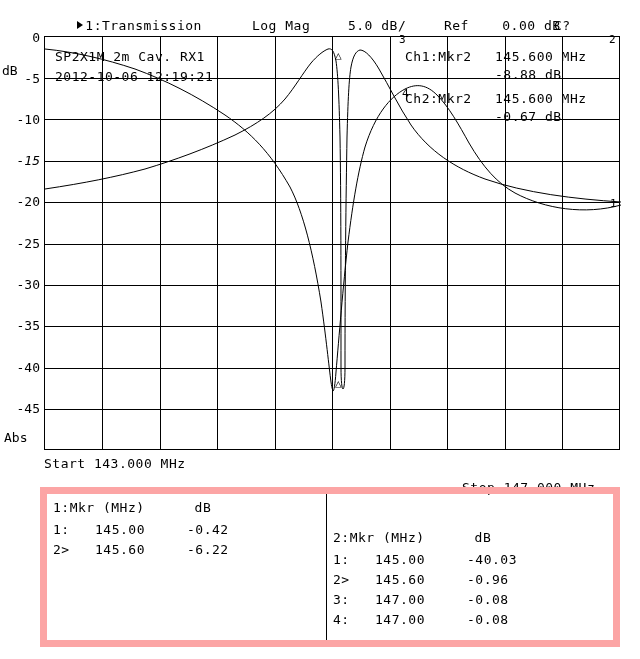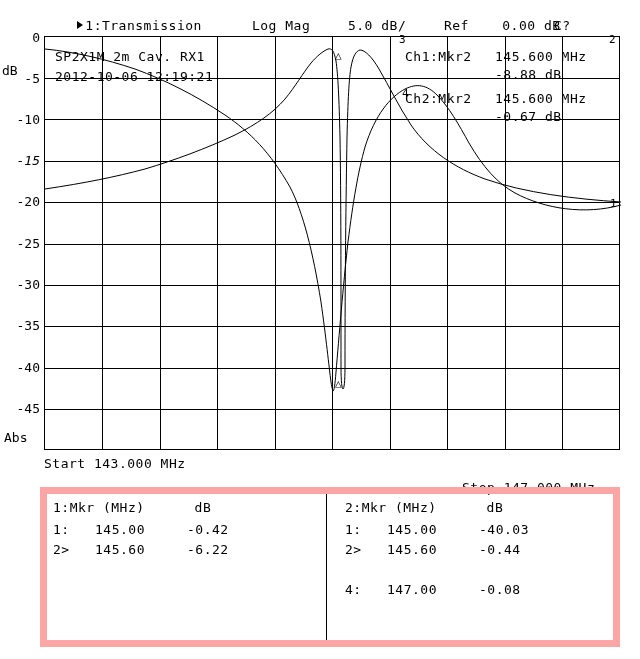--- a/index.html
+++ b/index.html
@@ -38,21 +38,21 @@
   .startstop{position:absolute;top:456px;font-size:13px;letter-spacing:0.5px;}
   .start{left:44px;}
   .stop{left:462px;margin-top:24px;}
 
   
   .tables{position:absolute;left:40px;top:487px;width:580px;height:160px;border:7px solid #fca5a5;box-sizing:border-box;}
   .tdiv{position:absolute;left:279px;top:0;bottom:0;width:1px;background:#000;}
   .thead{position:absolute;font-size:13px;white-space:pre;letter-spacing:0.5px;}
   .tbl{position:absolute;font-size:13px;white-space:pre;letter-spacing:0.5px;}
   .col-l{left:6px;}
-  .col-r{left:298px;}
+  .col-r{left:286px;margin-top:30px;}
   .c-idx{display:inline-block;width:42px;}
   .c-frq{display:inline-block;width:92px;}
   .c-db{display:inline-block;width:70px;text-align:left;}
 
   svg.curves{position:absolute;left:0;top:0;width:576px;height:414px;}
 </style>
 </head>
 <body>
 
 <div class="wrap">
@@ -137,17 +137,18 @@
 
   <div class="tables">
     <div class="tdiv"></div>
 
     <div class="thead col-l" style="top:6px;">1:Mkr (MHz)      dB</div>
     <div class="tbl col-l" style="top:28px;"><span class="c-idx">1:</span><span class="c-frq">145.00</span><span class="c-db">-0.42</span></div>
     <div class="tbl col-l" style="top:48px;"><span class="c-idx">2&gt;</span><span class="c-frq">145.60</span><span class="c-db">-6.22</span></div>
 
     <div class="thead col-r" style="top:6px;">2:Mkr (MHz)      dB</div>
     <div class="tbl col-r" style="top:28px;"><span class="c-idx">1:</span><span class="c-frq">145.00</span><span class="c-db">-40.03</span></div>
-    <div class="tbl col-r" style="top:48px;"><span class="c-idx">2&gt;</span><span class="c-frq">145.60</span><span class="c-db">-0.44</span></div>
+    <div class="tbl col-r" style="top:48px;"><span class="c-idx">2&gt;</span><span class="c-frq">145.60</span><span class="c-db">-0.96</span></div>
+    <div class="tbl col-r" style="top:68px;"><span class="c-idx">3:</span><span class="c-frq">147.00</span><span class="c-db">-0.08</span></div>
     <div class="tbl col-r" style="top:88px;"><span class="c-idx">4:</span><span class="c-frq">147.00</span><span class="c-db">-0.08</span></div>
   </div>
 
 </div>
 
 </body></html>

